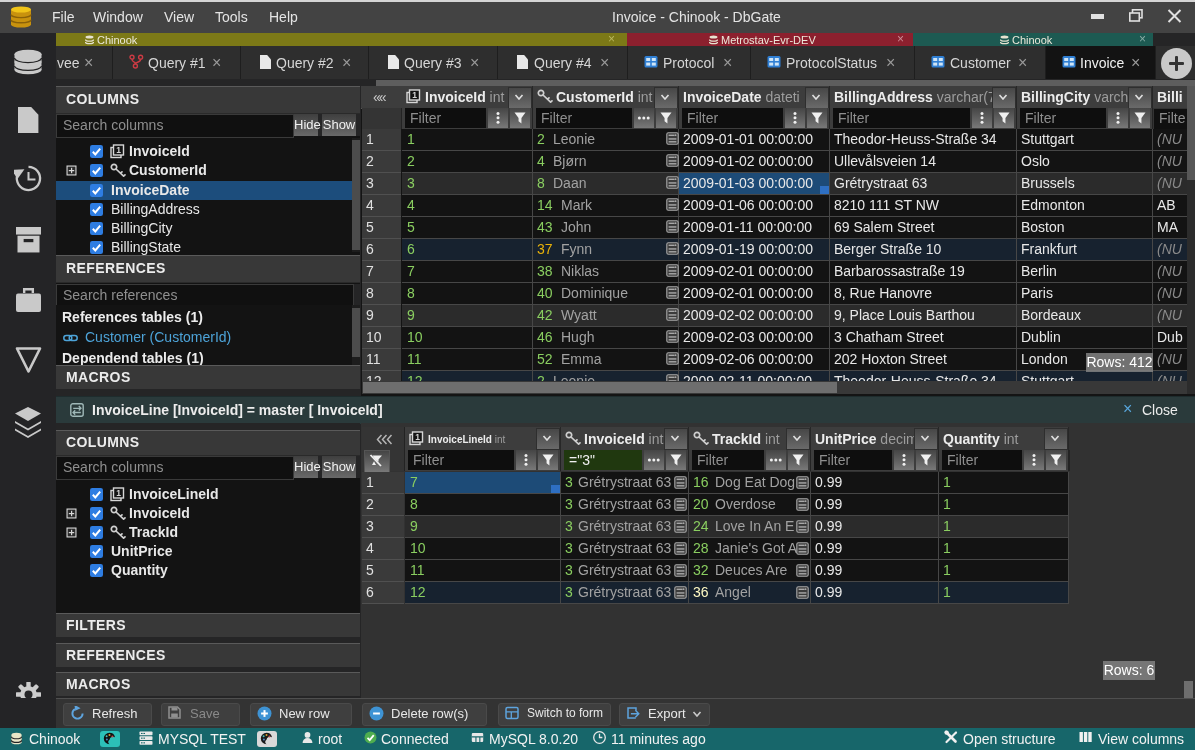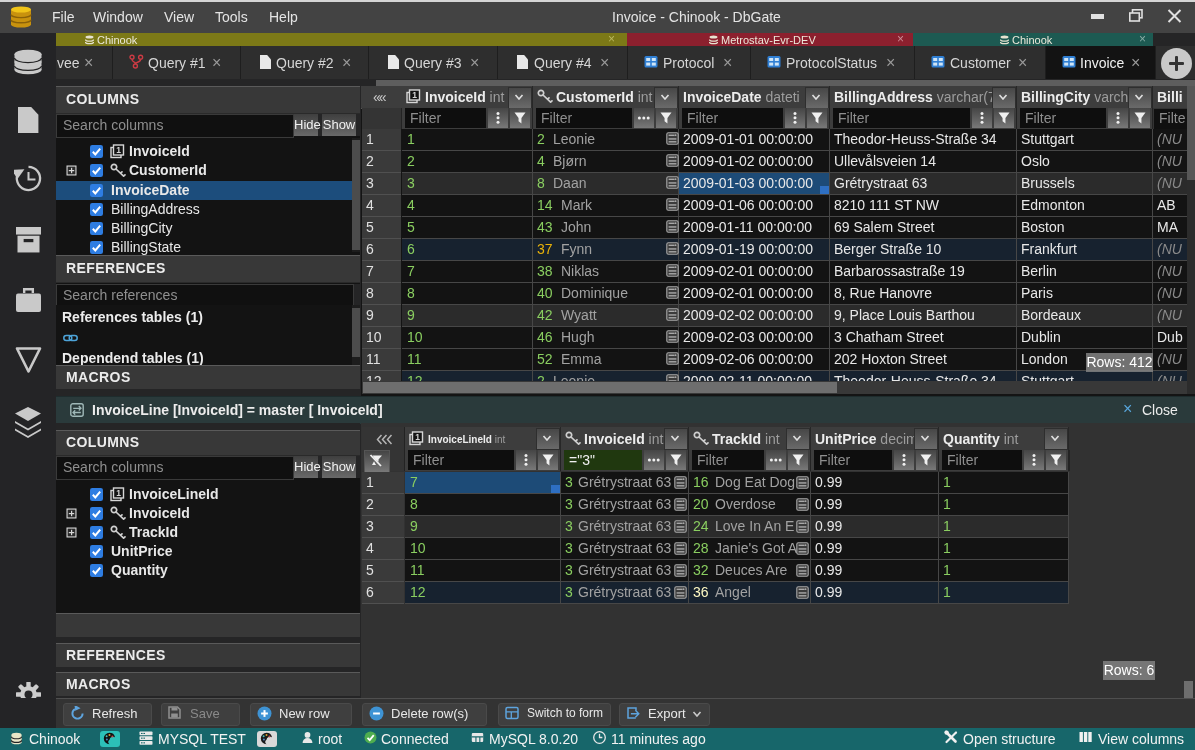--- a/index.html
+++ b/index.html
@@ -305,20 +305,21 @@
 <div class="a" style="left:56px;top:284px;width:296px;height:22px;background:#101010;border:1px solid #3a3a3a;"></div>
 <div class="a" style="left:63px;top:286px;width:200px;height:18px;color:#8f8f8f;font-size:14px;line-height:18px;">Search references</div>
 <div class="a" style="left:56px;top:305px;width:304px;height:60px;background:#131313;"></div>
 <div class="a" style="left:62px;top:308px;width:280px;height:19px;color:#ececec;font-size:14px;font-weight:bold;line-height:19px;">References tables (1)</div>
 <div class="a" style="left:63px;top:333px;width:15px;height:10px;">
       <svg width="15" height="10" viewBox="0 0 15 10">
         <rect x="0.8" y="2.6" width="8" height="5" rx="2.5" fill="none" stroke="#4da3d8" stroke-width="1.5"></rect>
 <rect x="6.2" y="2.6" width="8" height="5" rx="2.5" fill="none" stroke="#4da3d8" stroke-width="1.5"></rect>
       </svg>
     </div>
+<div class="a" style="left:85px;top:328px;width:260px;height:19px;color:#4da3d8;font-size:14px;line-height:19px;">Customer (CustomerId)</div>
 <div class="a" style="left:62px;top:349px;width:280px;height:16px;color:#ececec;font-size:14px;font-weight:bold;line-height:19px;overflow:hidden;">Dependend tables (1)</div>
 <div class="a" style="left:352px;top:305px;width:8px;height:60px;background:#1d1d1d;"></div>
 <div class="a" style="left:352px;top:308px;width:8px;height:49px;background:#4c4c4c;"></div>
 <div class="a" style="left:56px;top:365px;width:304px;height:24px;background:#383838;border-top:1px solid #5a5a5a;border-bottom:1px solid #2a2a2a;"></div>
 <div class="a" style="left:66px;top:365px;width:200px;height:24px;color:#ececec;font-size:14px;font-weight:bold;line-height:24px;letter-spacing:0.4px;">MACROS</div>
 <div class="a" style="left:56px;top:389px;width:304px;height:7px;background:#252526;"></div>
 <div class="a" style="left:361px;top:86px;width:834px;height:310px;background:#141414;"></div>
 <div class="a" style="left:361px;top:86px;width:834px;height:22px;background:#3d3d3d;border-bottom:1px solid #555;"></div>
 <div class="a" style="left:373px;top:89px;width:30px;height:17px;color:#c9c9c9;font-size:14px;line-height:17px;letter-spacing:-2px;">««</div>
 <div class="a" style="left:402px;top:86px;width:130px;height:22px;background:#3d3d3d;border-right:1px solid #272727;overflow:hidden;"></div>
@@ -843,20 +844,21 @@
     </div>
 <div class="a" style="left:111px;top:542px;width:220px;height:19px;color:#e8e8e8;font-size:14px;font-weight:bold;line-height:19px;">UnitPrice</div>
 <div class="a" style="left:90px;top:564px;width:13px;height:13px;">
       <svg width="13" height="13" viewBox="0 0 13 13">
         <rect x="0" y="0" width="13" height="13" rx="2.2" fill="#2e7de2"></rect>
         <path d="M2.8,6.8 L5.3,9.4 L10.2,3.6" fill="none" stroke="#fff" stroke-width="2"></path>
       </svg>
     </div>
 <div class="a" style="left:111px;top:561px;width:220px;height:19px;color:#e8e8e8;font-size:14px;font-weight:bold;line-height:19px;">Quantity</div>
 <div class="a" style="left:56px;top:613px;width:304px;height:24px;background:#383838;border-top:1px solid #5a5a5a;border-bottom:1px solid #2a2a2a;"></div>
+<div class="a" style="left:66px;top:613px;width:200px;height:24px;color:#ececec;font-size:14px;font-weight:bold;line-height:24px;letter-spacing:0.4px;">FILTERS</div>
 <div class="a" style="left:56px;top:637px;width:304px;height:6px;background:#252526;"></div>
 <div class="a" style="left:56px;top:643px;width:304px;height:24px;background:#383838;border-top:1px solid #5a5a5a;border-bottom:1px solid #2a2a2a;"></div>
 <div class="a" style="left:66px;top:643px;width:200px;height:24px;color:#ececec;font-size:14px;font-weight:bold;line-height:24px;letter-spacing:0.4px;">REFERENCES</div>
 <div class="a" style="left:56px;top:667px;width:304px;height:5px;background:#252526;"></div>
 <div class="a" style="left:56px;top:672px;width:304px;height:24px;background:#383838;border-top:1px solid #5a5a5a;border-bottom:1px solid #2a2a2a;"></div>
 <div class="a" style="left:66px;top:672px;width:200px;height:24px;color:#ececec;font-size:14px;font-weight:bold;line-height:24px;letter-spacing:0.4px;">MACROS</div>
 <div class="a" style="left:56px;top:696px;width:304px;height:2px;background:#252526;"></div>
 <div class="a" style="left:361px;top:423px;width:834px;height:275px;background:#323232;"></div>
 <div class="a" style="left:362px;top:427px;width:706px;height:23px;background:#3d3d3d;border-bottom:1px solid #555;"></div>
 <div class="a" style="left:362px;top:427px;width:42px;height:23px;background:#343434;border-right:2px solid #232323;"></div>

